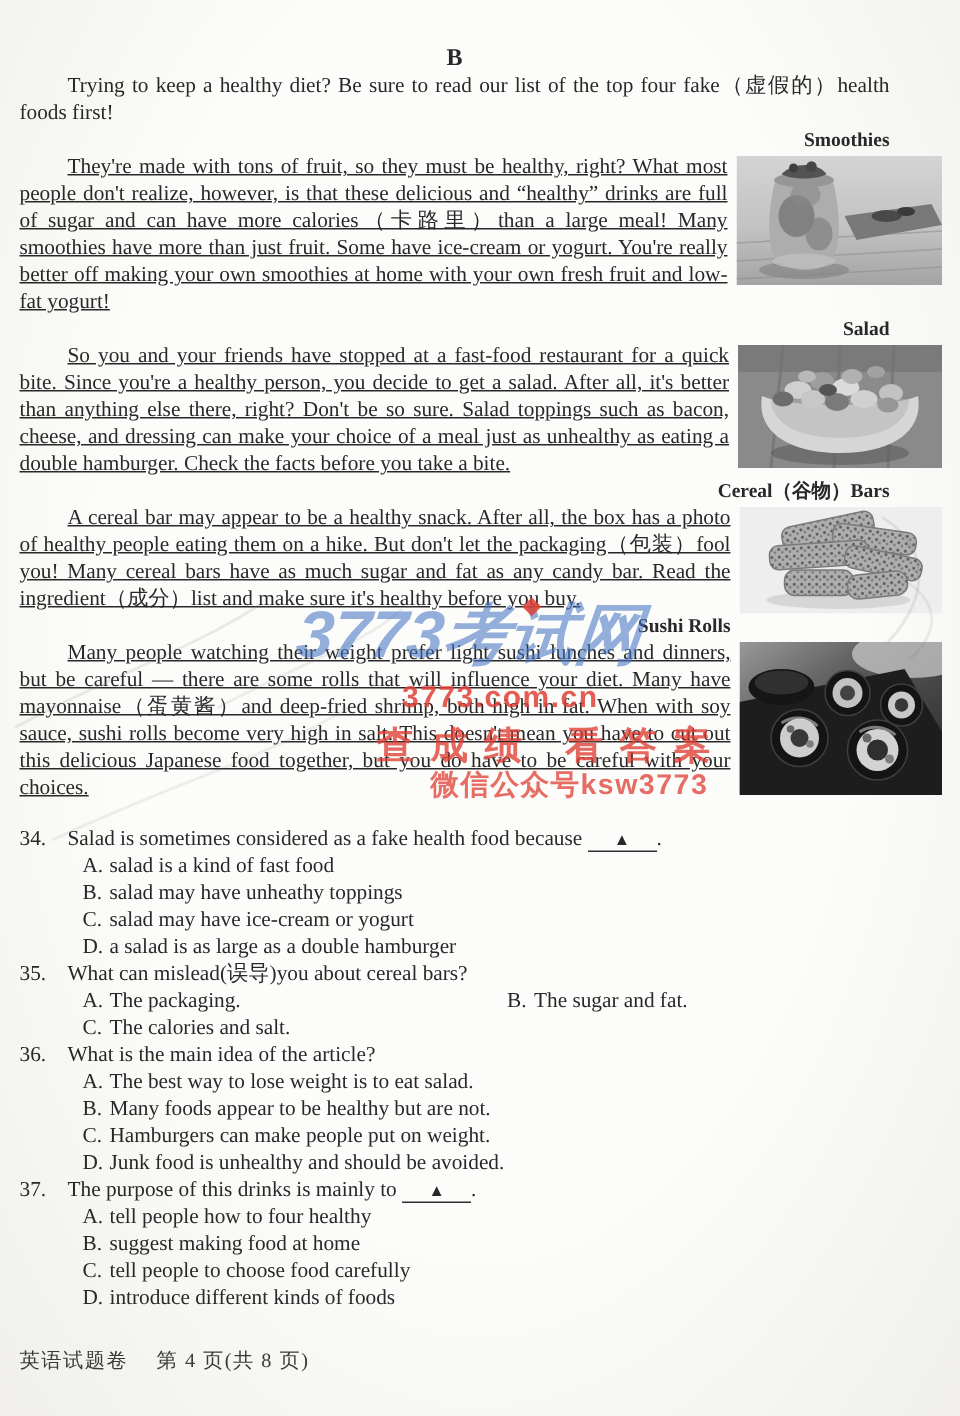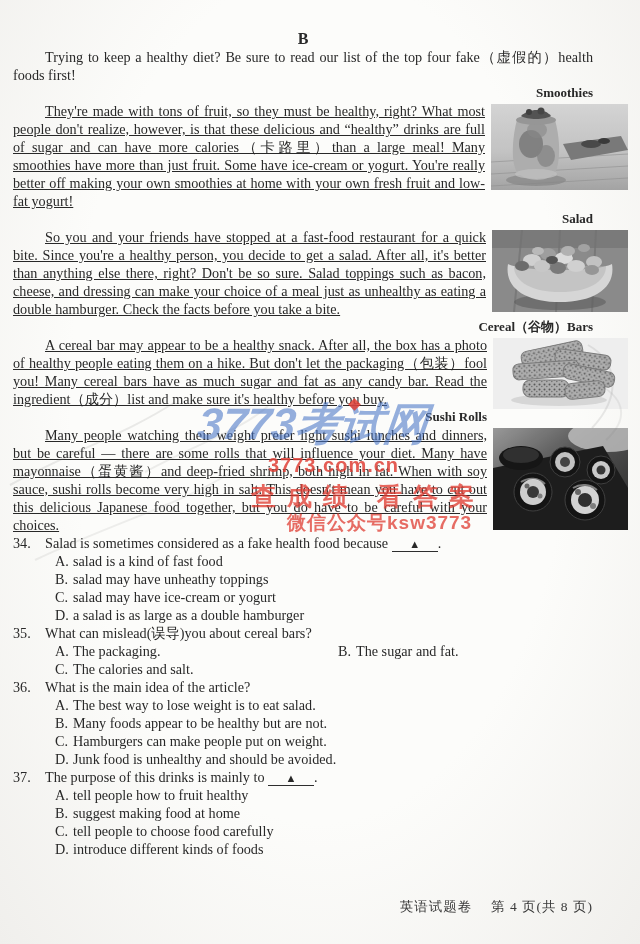--- a/index.html
+++ b/index.html
@@ -17,34 +17,34 @@
     position:absolute; left:13px; top:30px; width:580px;
     font-size:14.2px; line-height:18px; text-align:justify;
   }
   .part-title { text-align:center; font-weight:bold; font-size:16px; line-height:18px; }
   .intro { text-indent:32px; }
   section h3 { font-size:13px; font-weight:bold; line-height:18px; text-align:right; }
   section p { text-indent:32px;text-decoration:underline; }
   .photo { float:right; margin:2px -35px 4px 6px; display:block; text-indent:0;
            filter:grayscale(100%) contrast(0.95); }
   .photo svg { display:block; }
-  .questions { text-align:left; }
+  .questions { text-align:left;margin-top:16px; }
   .q-stem { line-height:18px; }
   .q-num { display:inline-block; width:32px; }
   .opt { padding-left:42px; line-height:18px; }
   .opt-letter { display:inline-block; width:18px; }
   .two-col { display:grid; grid-template-columns:283px 1fr; padding-left:42px; }
   .two-col .opt { padding-left:0; }
   .blank {
     display:inline-block; width:46px; text-align:center;
     border-bottom:1px solid #2e2e2e; font-size:11px; line-height:13px;
     vertical-align:baseline;
   }
   .footer {
-    position:absolute; top:898px; left:13px; width:580px; text-align:right;
+    position:absolute; top:898px; left:13px; width:580px; text-align:left;
     font-size:13.5px; letter-spacing:1px; color:#3a3a3a;
   }
   
   .wm { position:absolute; pointer-events:none; white-space:nowrap; z-index:5;
         font-family:"Liberation Sans","DejaVu Sans",sans-serif; }
   .wm-main {
     left:198px; top:402px; font-size:44px; line-height:44px;
     font-style:italic; font-weight:bold; letter-spacing:0;
     color:rgba(73,118,199,0.58); transform:skewX(-6deg);
   }
@@ -230,21 +230,21 @@
       <div class="question">
         <div class="q-stem"><span class="q-num">36.</span><span>What is the main idea of the article?</span></div>
         <div class="opt"><span class="opt-letter">A.</span><span>The best way to lose weight is to eat salad.</span></div>
         <div class="opt"><span class="opt-letter">B.</span><span>Many foods appear to be healthy but are not.</span></div>
         <div class="opt"><span class="opt-letter">C.</span><span>Hamburgers can make people put on weight.</span></div>
         <div class="opt"><span class="opt-letter">D.</span><span>Junk food is unhealthy and should be avoided.</span></div>
       </div>
 
       <div class="question">
         <div class="q-stem"><span class="q-num">37.</span><span>The purpose of this drinks is mainly to</span> <span class="blank"><span>▲</span></span><span>.</span></div>
-        <div class="opt"><span class="opt-letter">A.</span><span>tell people how to fruit healthy</span></div>
+        <div class="opt"><span class="opt-letter">A.</span><span>tell people how to four healthy</span></div>
         <div class="opt"><span class="opt-letter">B.</span><span>suggest making food at home</span></div>
         <div class="opt"><span class="opt-letter">C.</span><span>tell people to choose food carefully</span></div>
         <div class="opt"><span class="opt-letter">D.</span><span>introduce different kinds of foods</span></div>
       </div>
 
     </div>
   </div>
 
   <div class="wm wm-main">3773考试网</div>
   <div class="wm wm-dot"></div>

